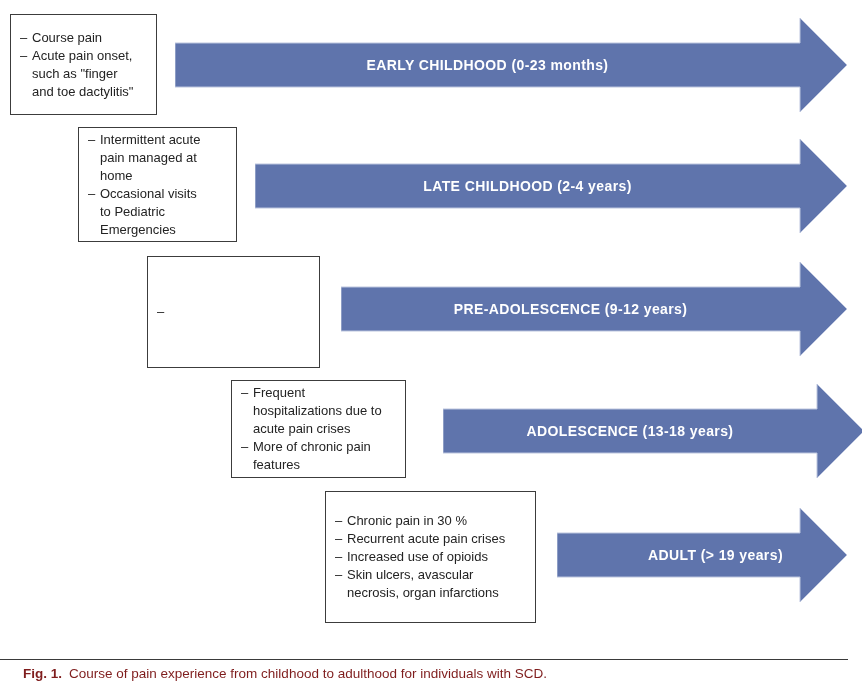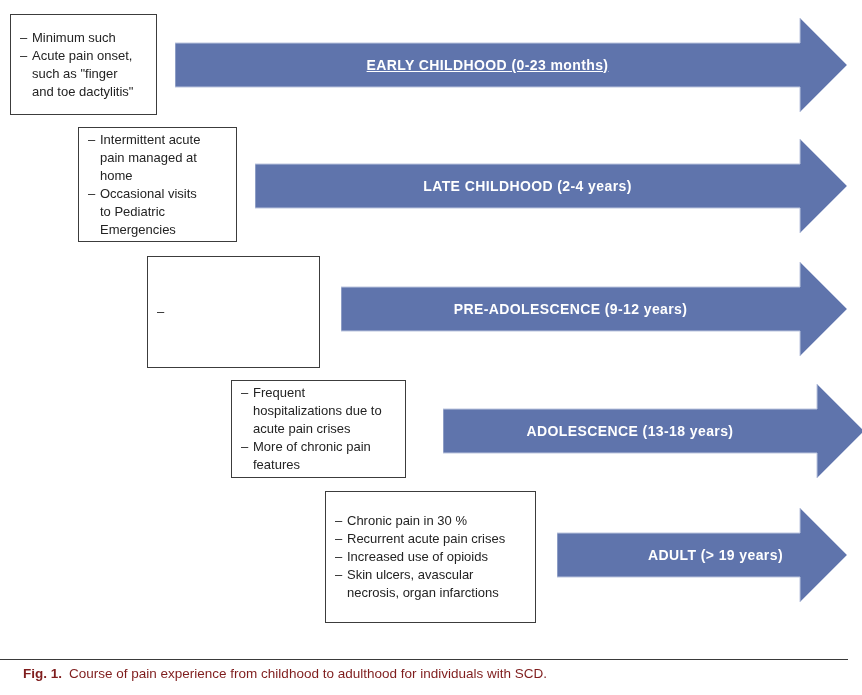--- a/index.html
+++ b/index.html
@@ -37,21 +37,21 @@
   .s1.note-box{left:10px;top:14px;width:147px;height:101px;}
   .s2.note-box{left:78px;top:127px;width:159px;height:115px;}
   .s3.note-box{left:147px;top:256px;width:173px;height:112px;}
   .s4.note-box{left:231px;top:380px;width:175px;height:98px;}
   .s5.note-box{left:325px;top:491px;width:211px;height:132px;}
   .s1.arrow{left:175px;top:18px;}
   .s2.arrow{left:255px;top:139px;}
   .s3.arrow{left:341px;top:262px;}
   .s4.arrow{left:443px;top:384px;}
   .s5.arrow{left:557px;top:508px;}
-  .s1 .arrow-label{width:625px;text-decoration:underline;}
+  .s1 .arrow-label{width:625px;}
   .s2 .arrow-label{width:545px;}
   .s3 .arrow-label{width:459px;}
   .s4 .arrow-label{width:374px;}
   .s5 .arrow-label{width:243px;padding-left:37px;}
   .caption-rule{
     position:absolute;left:0;top:659px;width:848px;height:0;
     border-top:1.5px solid #3a3a3a;
   }
   .caption{
     position:absolute;left:3px;top:665px;width:840px;
@@ -60,21 +60,21 @@
   .caption .fig{font-weight:bold;margin-right:7px;}
 </style>
 </head>
 <body>
 
 <div class="canvas">
 
   <div class="note-box s1">
       <div class="bullet">
         <span class="marker">–</span>
-        <span class="btext">Minimum such</span>
+        <span class="btext">Course pain</span>
       </div>
       <div class="bullet">
         <span class="marker">–</span>
         <span class="btext">Acute pain onset,
 such as "finger
 and toe dactylitis"</span>
       </div>
     </div>
   <div class="arrow s1">
     <svg width="672" height="94" viewBox="0 0 672 94" aria-hidden="true">

